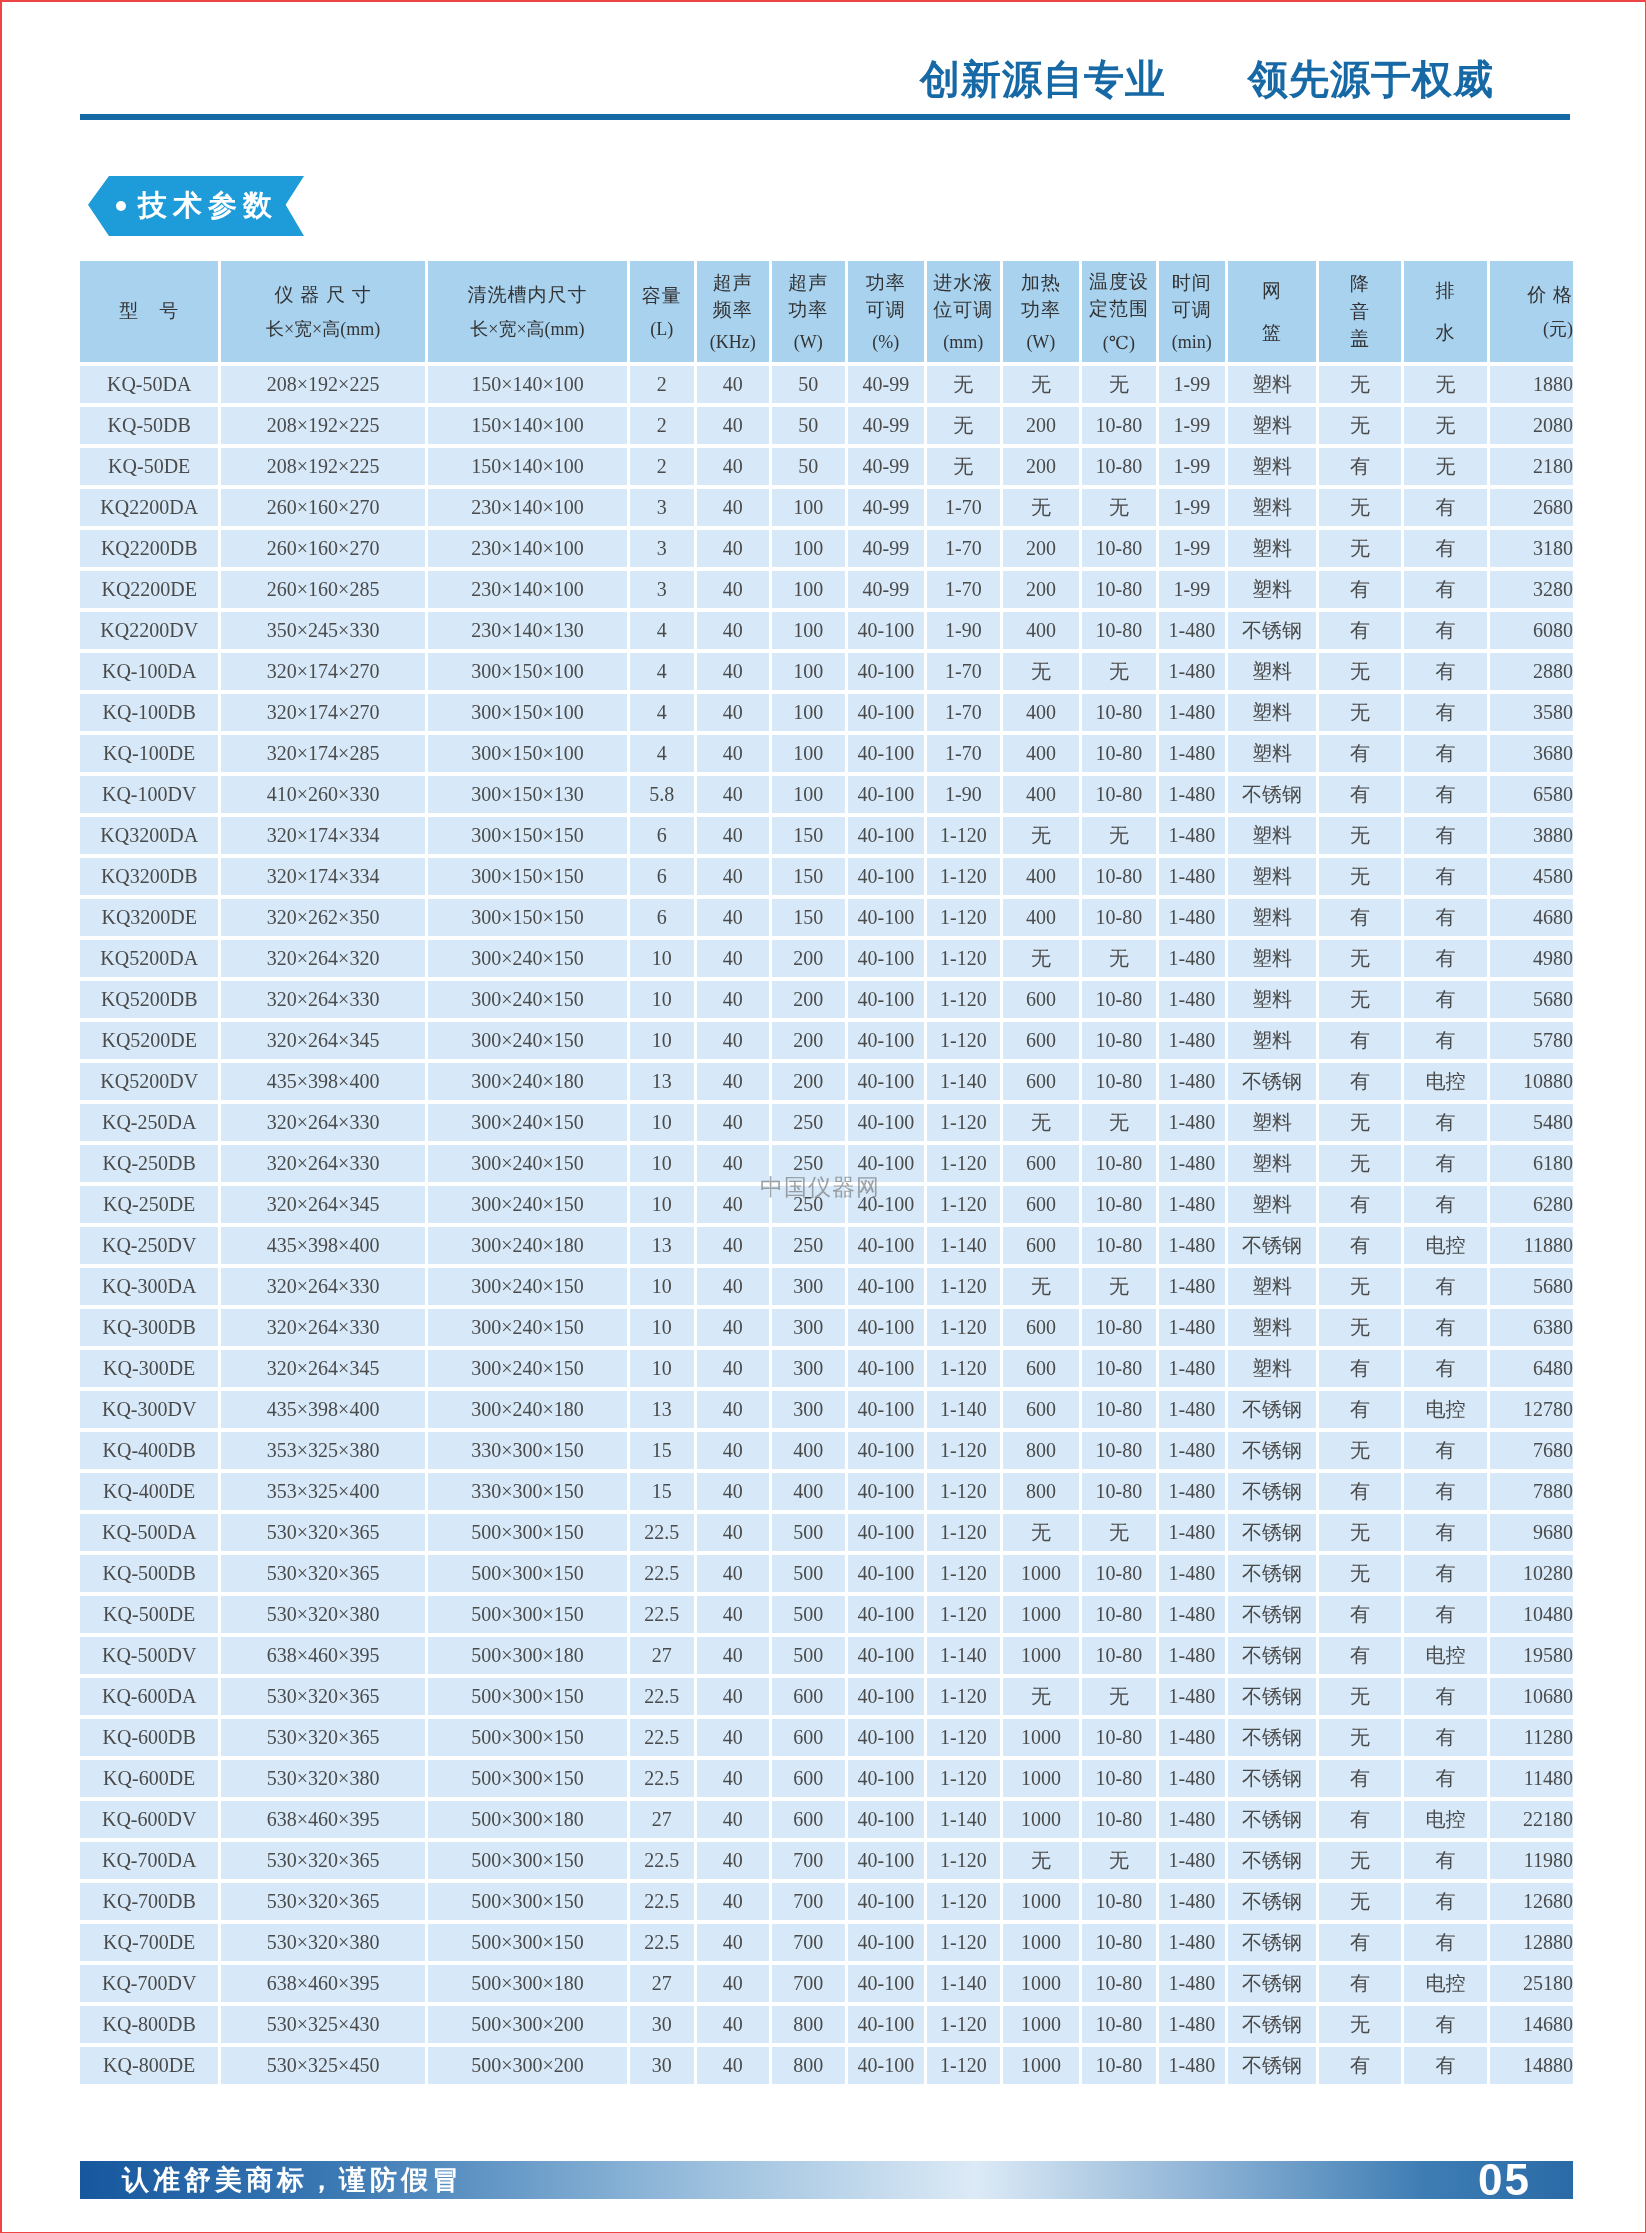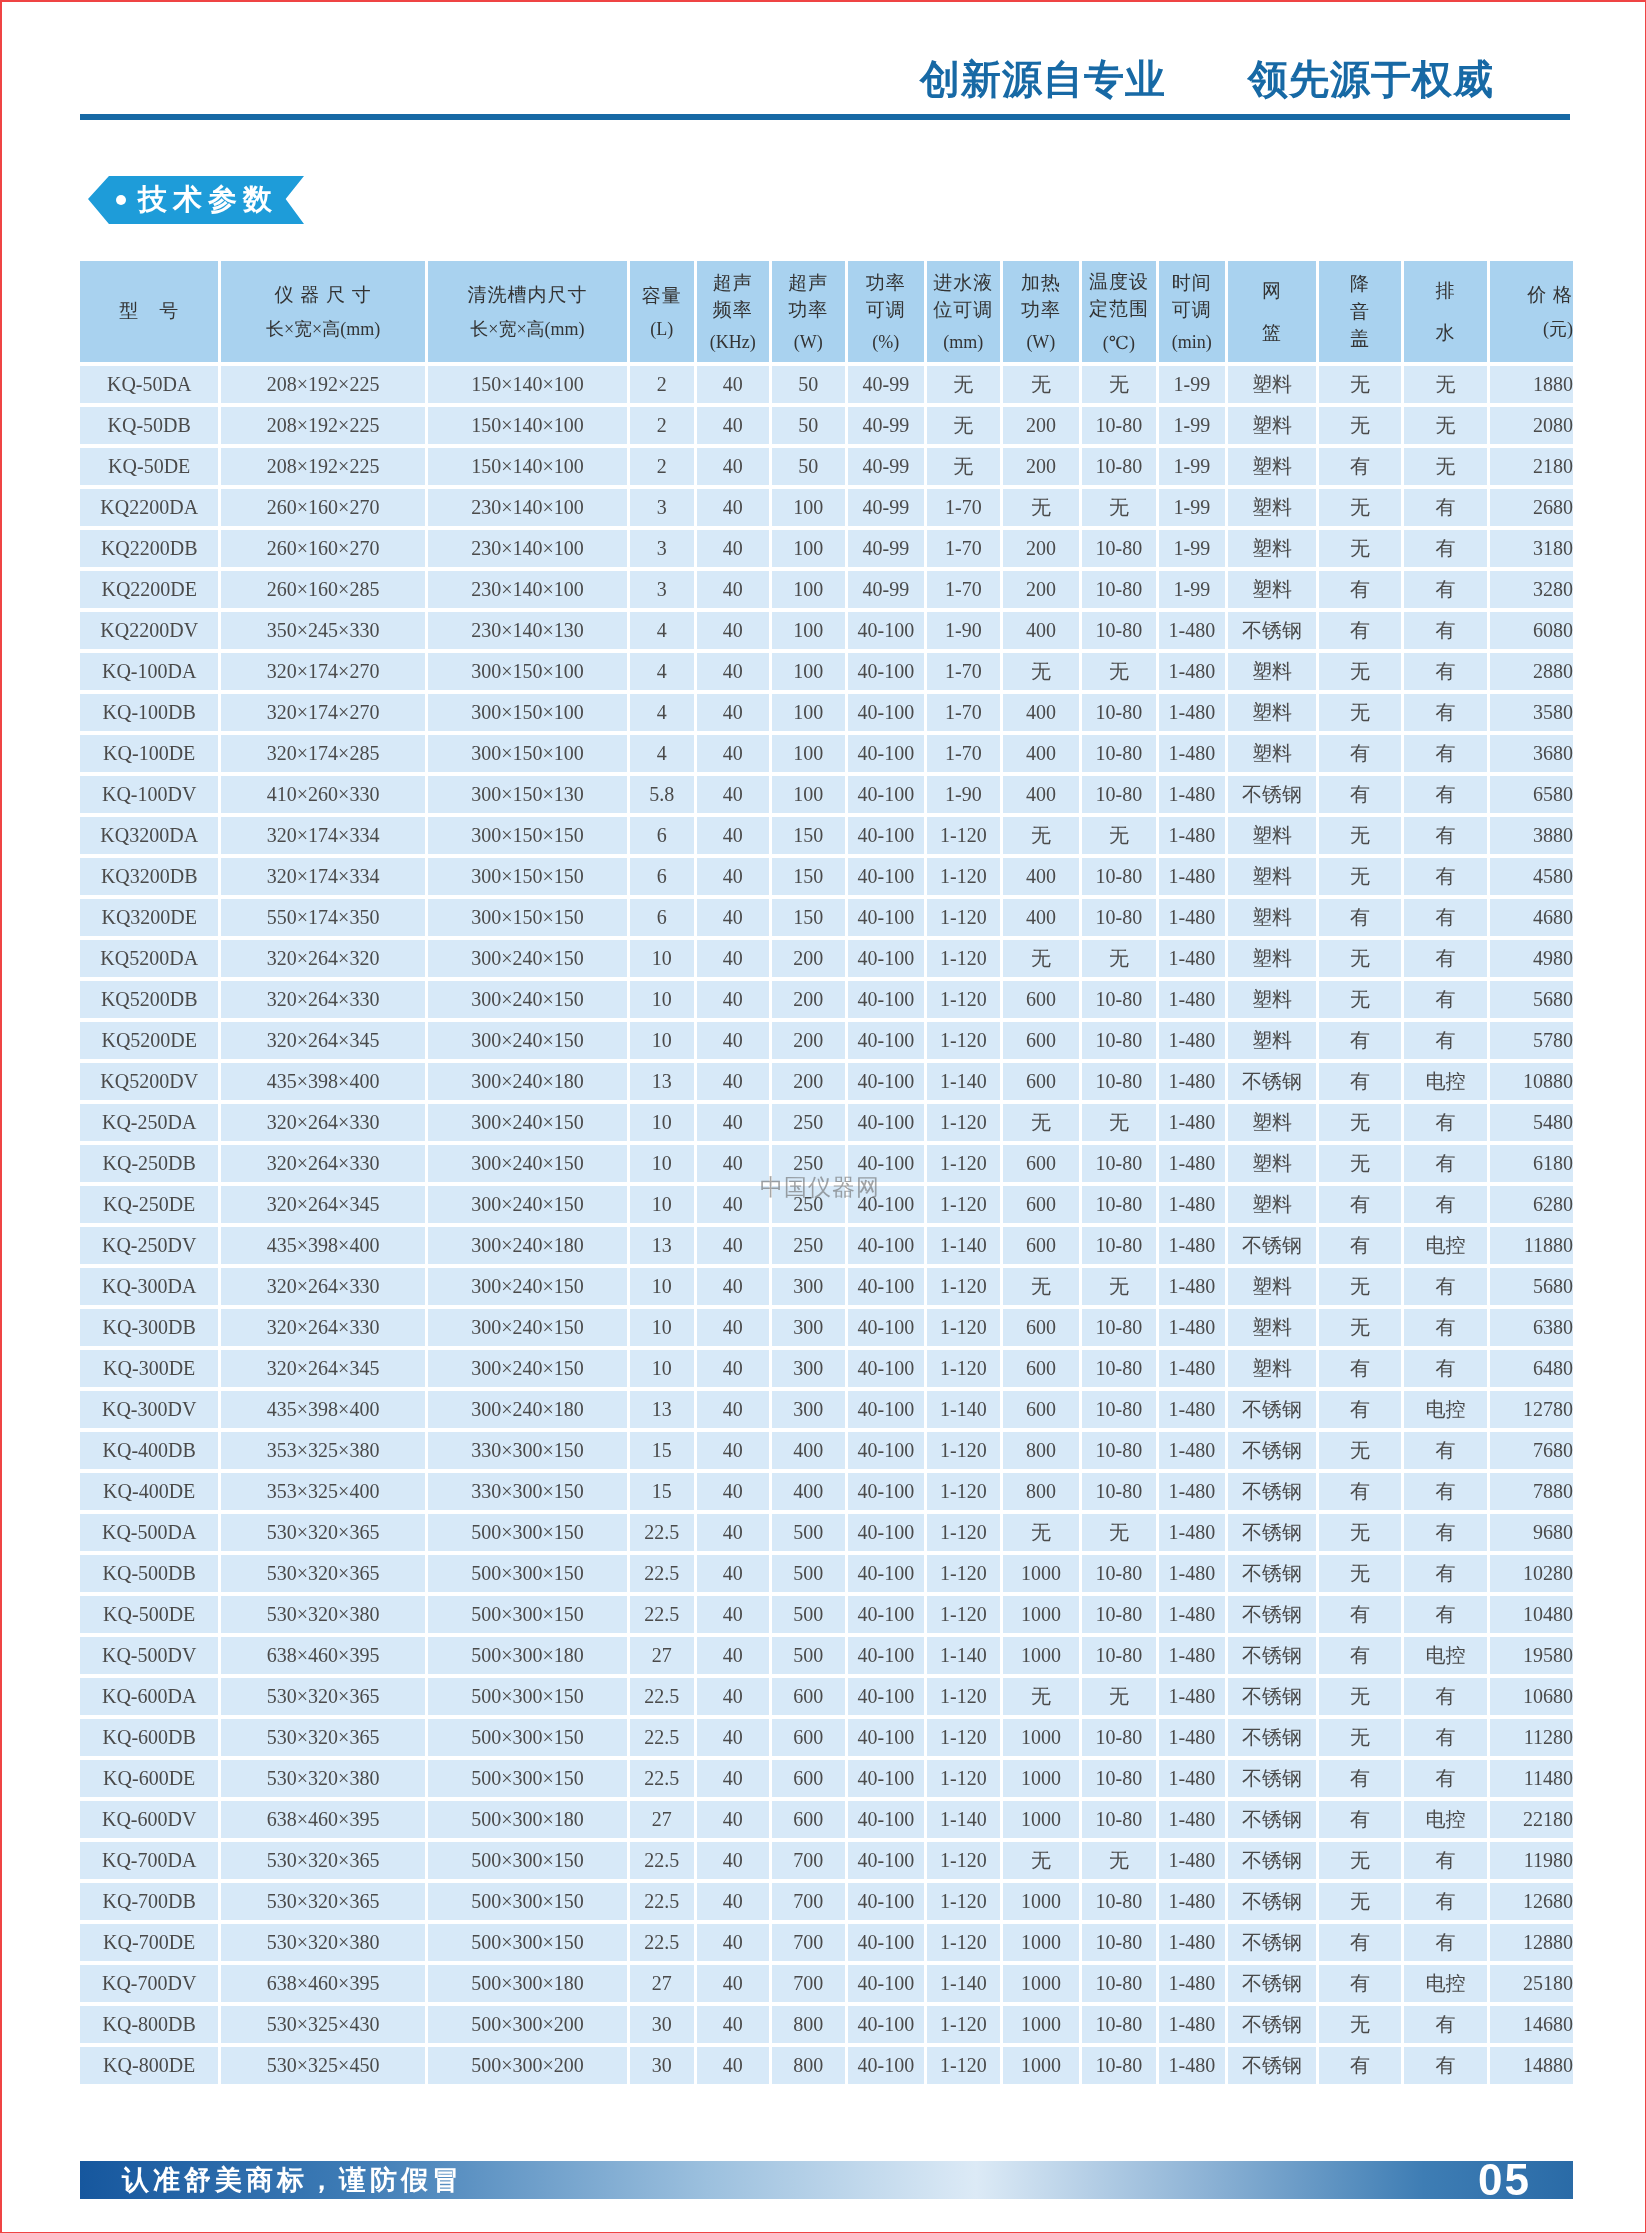--- a/index.html
+++ b/index.html
@@ -11,21 +11,21 @@
   .slogan{
     position:absolute; top:50px; right:151px;
     font-size:40px; font-weight:bold; color:#1769A5; letter-spacing:1px;
     white-space:pre;
   }
   .rule{
     position:absolute; left:78px; top:112px; width:1490px; height:6px;
     background:#1769A5;
   }
   .banner{
-    position:absolute; left:86px; top:174px; width:216px; height:48px;
+    position:absolute; left:86px; top:174px; width:216px; height:60px;
     background:#1E9CD9;
     clip-path:polygon(9.7% 0,100% 0,91.5% 48%,100% 100%,9.7% 100%,0 48%);
     display:flex; align-items:center;font-family:Liberation Serif, serif;
   }
   .banner .dot{width:10px;height:10px;border-radius:50%;background:#fff;margin-left:28px;flex:0 0 auto;}
   .banner .txt{color:#fff;font-size:29px;font-weight:bold;letter-spacing:6px;margin-left:12px;white-space:nowrap;}
 
   table.spec{
     position:absolute; left:78px; top:259px; width:1493px;
     border-collapse:collapse; table-layout:fixed;
@@ -377,21 +377,21 @@
           <td>400</td>
           <td>10-80</td>
           <td>1-480</td>
           <td>塑料</td>
           <td>无</td>
           <td>有</td>
           <td>4580</td>
         </tr>
         <tr>
           <td>KQ3200DE</td>
-          <td>550×174×350</td>
+          <td>320×262×350</td>
           <td>300×150×150</td>
           <td>6</td>
           <td>40</td>
           <td>150</td>
           <td>40-100</td>
           <td>1-120</td>
           <td>400</td>
           <td>10-80</td>
           <td>1-480</td>
           <td>塑料</td>

